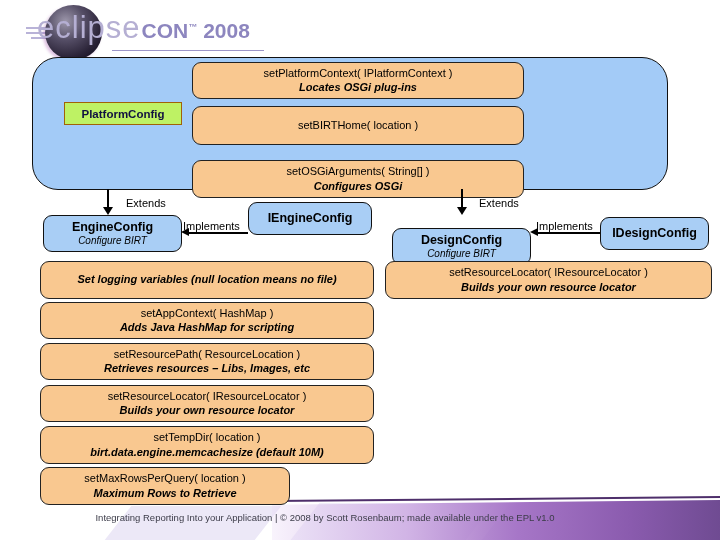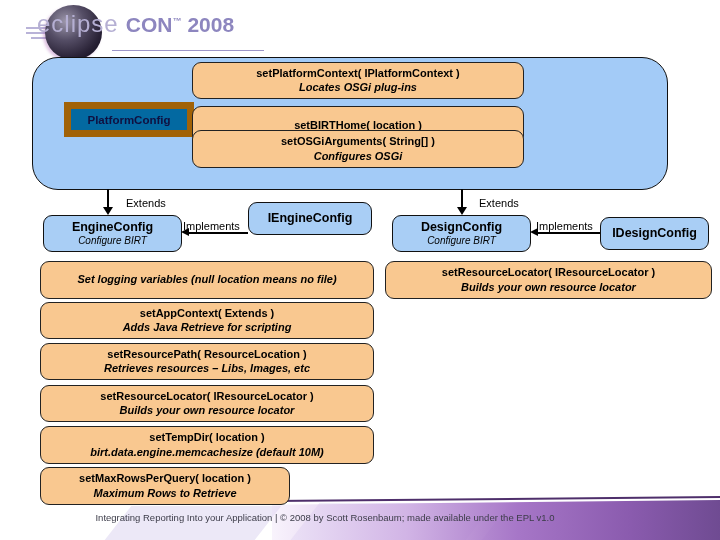--- a/index.html
+++ b/index.html
@@ -26,41 +26,41 @@
   .ray{position:absolute;background:#b9b3d8;height:2px;}
   .r1{left:26px;top:27px;width:42px;}
   .r2{left:26px;top:32px;width:42px;}
   .r3{left:31px;top:37px;width:30px;}
   .sphere{
     position:absolute;left:45px;top:5px;width:57px;height:55px;border-radius:50%;
     background:radial-gradient(circle at 36% 30%,#9d97ab 0%,#554e66 35%,#2a2337 68%,#120c1d 92%);
     box-shadow:-2px 2px 3px rgba(160,80,170,0.35);
   }
   .logotext{position:absolute;left:37px;top:10px;white-space:nowrap;display:flex;align-items:baseline;}
-  .logotext .word{font-size:24px;font-weight:500;color:#b5afd3;letter-spacing:1px;}
-  .logotext .con{font-size:21px;font-weight:bold;color:#8d86bf;margin-left:7px;}
+  .logotext .word{font-size:31px;font-weight:500;color:#b5afd3;letter-spacing:1px;}
+  .logotext .con{font-size:21px;font-weight:bold;color:#8d86bf;margin-left:1px;}
   .logotext .tm{font-size:9px;font-weight:bold;color:#8d86bf;position:relative;top:-8px;}
   .logotext .year{font-size:21px;font-weight:bold;color:#8d86bf;margin-left:6px;}
   .underline{position:absolute;left:112px;top:50px;width:152px;height:1px;background:#9c95c8;}
   
   .panel{
     position:absolute;left:32px;top:57px;width:634px;height:131px;z-index:2;
     background:#a3cbf7;border:1.5px solid #111;border-radius:26px;
   }
   .plabel{
     position:absolute;left:64px;top:102px;width:116px;height:21px;z-index:3;
-    background:#0369a1;border:7px solid #a16207;display:flex;align-items:center;justify-content:center;
+    background:#bef264;border:1px solid #a16207;display:flex;align-items:center;justify-content:center;
     font-size:11.5px;font-weight:bold;color:#101040;
   }
   .mbox{
     position:absolute;z-index:3;background:#f9c890;border:1.5px solid #222;border-radius:9px;
     display:flex;flex-direction:column;align-items:center;justify-content:center;gap:1px;
     text-align:center;color:#000;
   }
-  .mbox .sig{font-size:11px;font-weight:bold;line-height:1.2;}
+  .mbox .sig{font-size:11px;font-weight:normal;line-height:1.2;}
   .mbox .desc{font-size:11px;font-weight:bold;font-style:italic;line-height:1.2;}
   .cbox{
     position:absolute;z-index:3;background:#a9cef5;border:1.5px solid #111;border-radius:9px;
     display:flex;flex-direction:column;align-items:center;justify-content:center;
     text-align:center;color:#000;
   }
   .cbox .cname{font-size:12.5px;font-weight:bold;line-height:1.2;}
   .cbox .cdesc{font-size:10px;font-weight:normal;font-style:italic;line-height:1.2;}
   
   .varrow{position:absolute;width:2px;background:#000;z-index:3;}
@@ -107,41 +107,41 @@
     <span>PlatformConfig</span>
   </div>
 
   <div class="mbox" style="left:192px;top:62px;width:330px;height:35px;">
     <div class="sig">setPlatformContext( IPlatformContext )</div>
     <div class="desc">Locates OSGi plug-ins</div>
   </div>
   <div class="mbox" style="left:192px;top:106px;width:330px;height:37px;">
     <div class="sig">setBIRTHome( location )</div>
   </div>
-  <div class="mbox" style="left:192px;top:130px;width:330px;height:36px;">
+  <div class="mbox" style="left:192px;top:160px;width:330px;height:36px;">
     <div class="sig">setOSGiArguments( String[] )</div>
     <div class="desc">Configures OSGi</div>
   </div>
 
   <div class="varrow" style="left:107px;top:189px;height:19px;"></div>
   <div class="ahead-down" style="left:103px;top:207px;"></div>
   <div class="rel-label" style="left:126px;top:197px;">Extends</div>
 
   <div class="varrow" style="left:461px;top:189px;height:19px;"></div>
   <div class="ahead-down" style="left:457px;top:207px;"></div>
   <div class="rel-label" style="left:479px;top:197px;">Extends</div>
 
   <div class="cbox" style="left:43px;top:215px;width:137px;height:35px;">
     <div class="cname">EngineConfig</div>
     <div class="cdesc">Configure BIRT</div>
   </div>
   <div class="cbox" style="left:248px;top:202px;width:122px;height:31px;">
     <div class="cname">IEngineConfig</div>
   </div>
-  <div class="cbox" style="left:392px;top:215px;width:137px;height:35px;border-radius:9px;">
+  <div class="cbox" style="left:392px;top:228px;width:137px;height:35px;border-radius:9px;">
     <div class="cname">DesignConfig</div>
     <div class="cdesc">Configure BIRT</div>
   </div>
   <div class="cbox" style="left:600px;top:217px;width:107px;height:31px;">
     <div class="cname">IDesignConfig</div>
   </div>
 
   <div class="harrow" style="left:189px;top:232px;width:59px;"></div>
   <div class="ahead-left" style="left:181px;top:228px;"></div>
   <div class="rel-label" style="left:183px;top:220px;">Implements</div>
@@ -152,22 +152,22 @@
 
   <div class="mbox" style="left:40px;top:261px;width:332px;height:36px;">
     <div class="desc">Set logging variables (null location means no file)</div>
   </div>
   <div class="mbox" style="left:385px;top:261px;width:325px;height:36px;">
     <div class="sig">setResourceLocator( IResourceLocator )</div>
     <div class="desc">Builds your own resource locator</div>
   </div>
 
   <div class="mbox" style="left:40px;top:302px;width:332px;height:35px;">
-    <div class="sig">setAppContext( Extends )</div>
-    <div class="desc">Adds Java Retrieve for scripting</div>
+    <div class="sig">setAppContext( HashMap )</div>
+    <div class="desc">Adds Java HashMap for scripting</div>
   </div>
   <div class="mbox" style="left:40px;top:343px;width:332px;height:35px;">
     <div class="sig">setResourcePath( ResourceLocation )</div>
     <div class="desc">Retrieves resources – Libs, Images, etc</div>
   </div>
   <div class="mbox" style="left:40px;top:385px;width:332px;height:35px;">
     <div class="sig">setResourceLocator( IResourceLocator )</div>
     <div class="desc">Builds your own resource locator</div>
   </div>
   <div class="mbox" style="left:40px;top:426px;width:332px;height:36px;">

